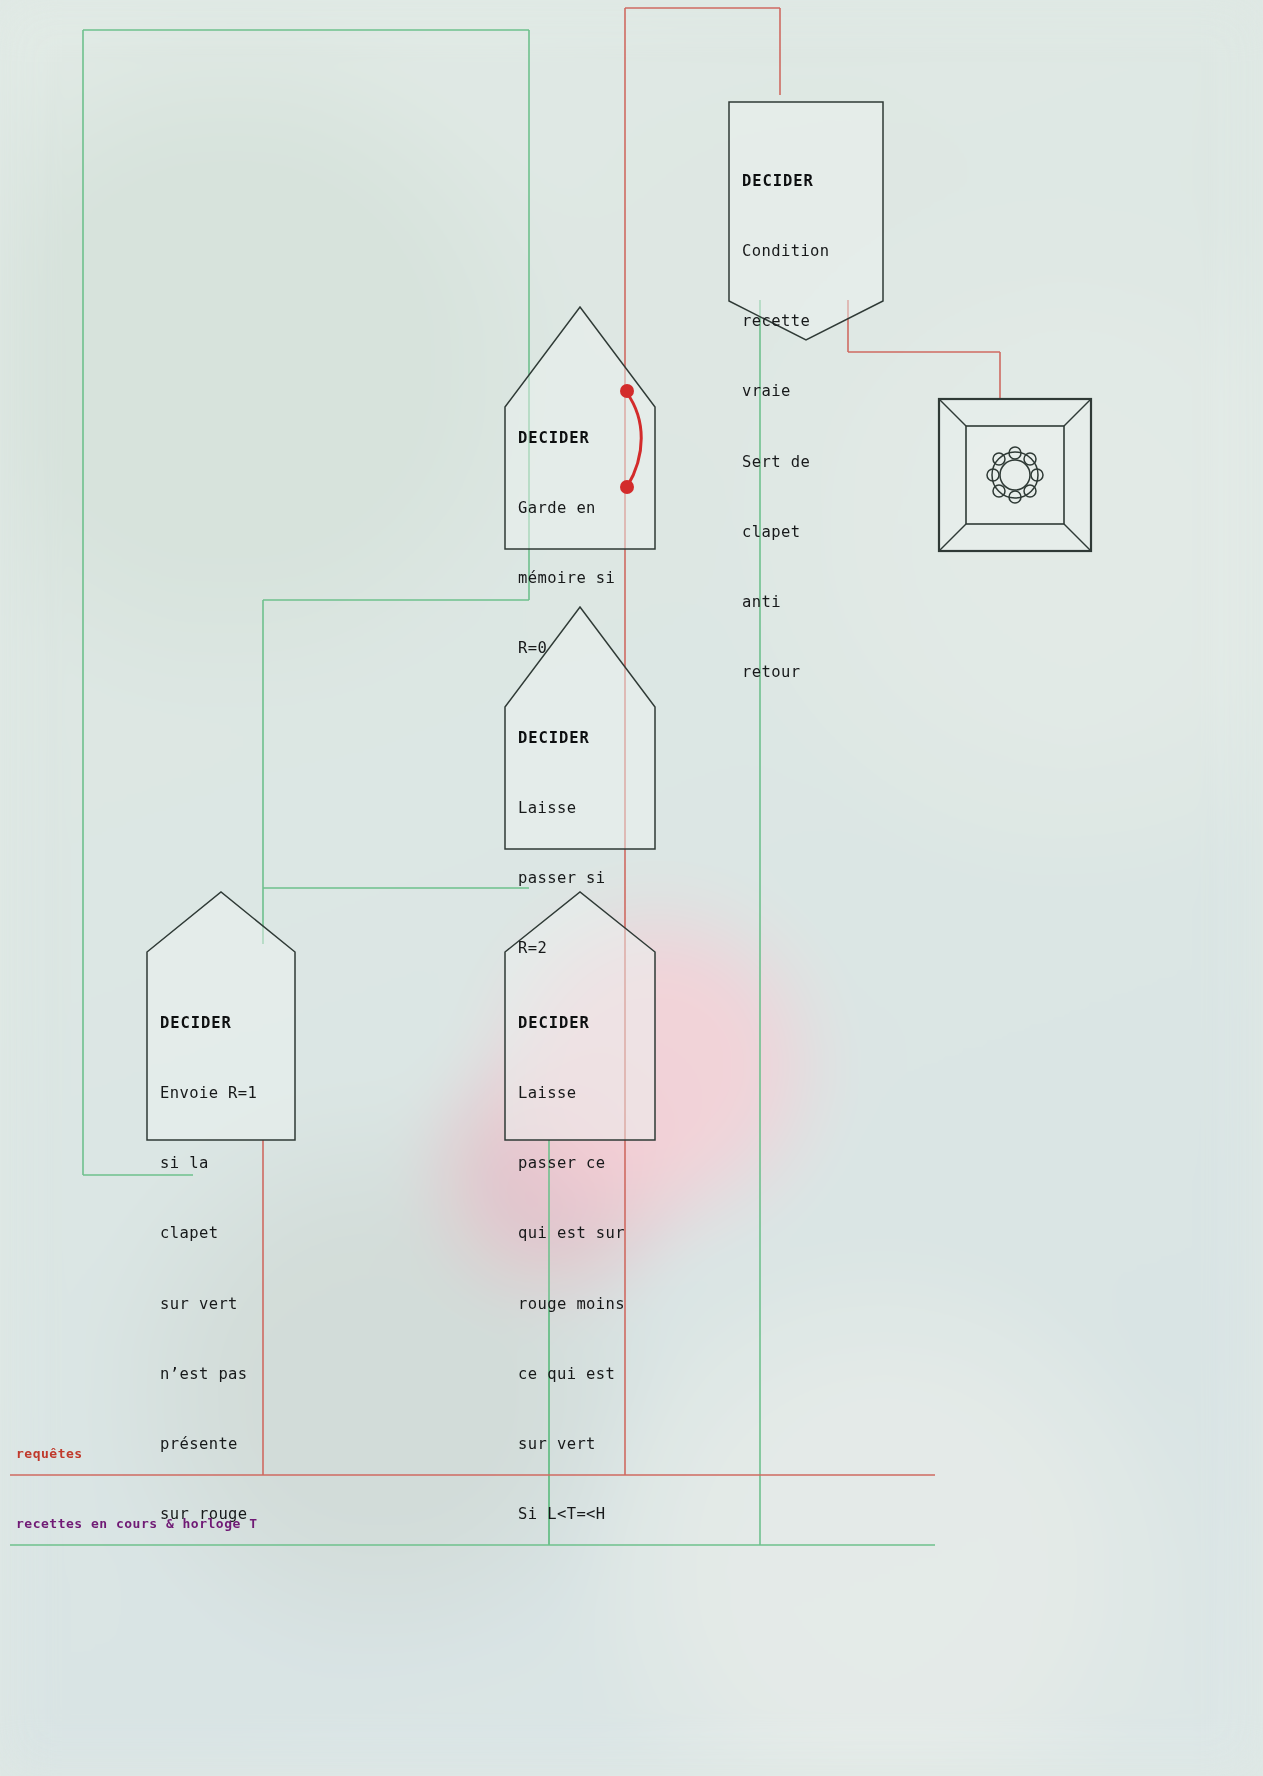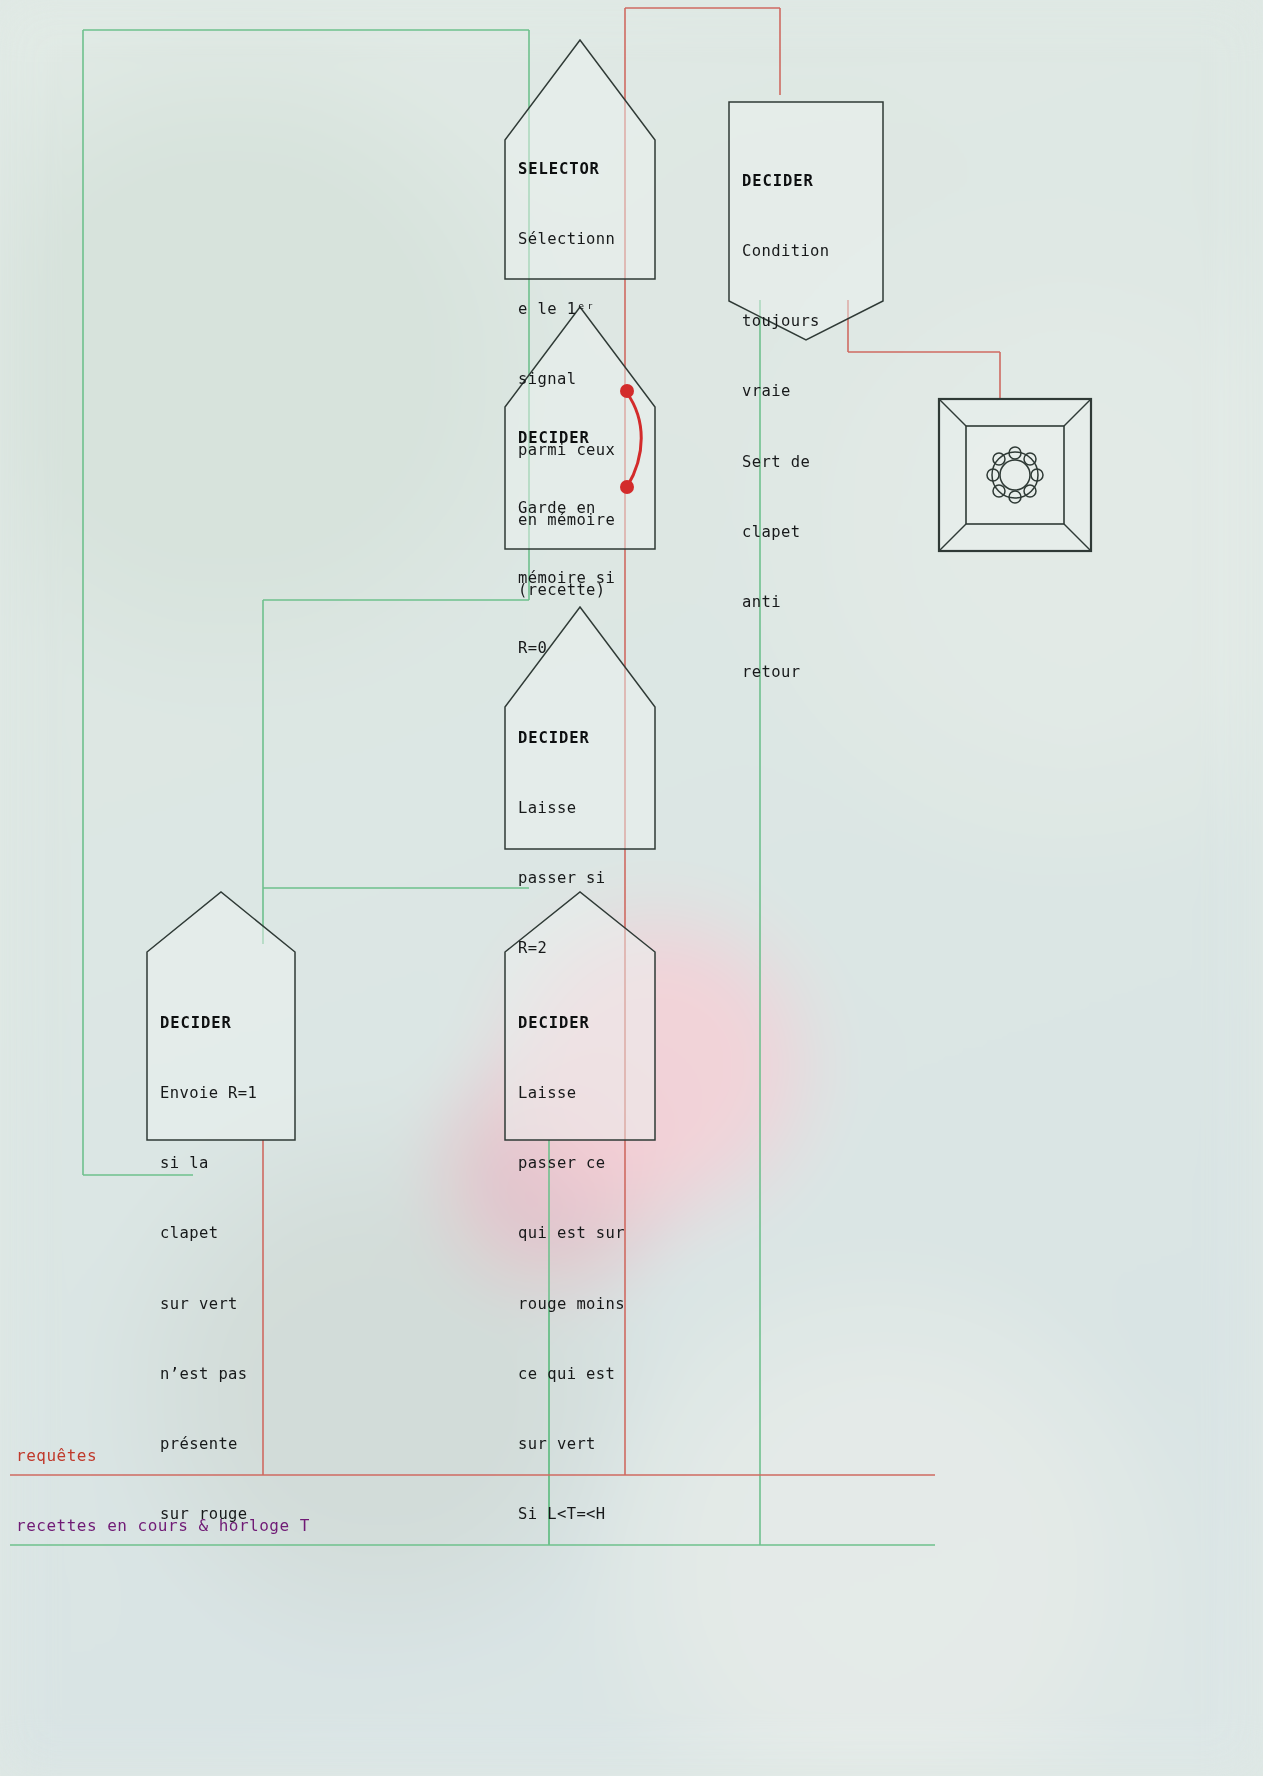--- a/index.html
+++ b/index.html
@@ -22,21 +22,21 @@
   }
   #wires{position:absolute;inset:0;z-index:1;}
   #nodes{position:absolute;inset:0;z-index:2;}
 
   .node{position:absolute;}
   .node svg{position:absolute;left:0;top:0;overflow:visible;}
   .node .txt{position:absolute;z-index:3;white-space:pre-wrap;
     font-size:15.5px;line-height:23.4px;color:#17191a;letter-spacing:.4px;}
   .node .ttl{font-weight:bold;letter-spacing:.9px;color:#0d0f10;}
 
-  .buslabel{position:absolute;z-index:3;font-size:16px;letter-spacing:.5px;}
+  .buslabel{position:absolute;z-index:3;font-size:13px;letter-spacing:.5px;font-weight:bold;}
   .red{color:#c0392b;}
   .grn{color:#701a75;}
 </style>
 </head>
 <body>
 
 <div id="backdrop"></div>
 
 <svg id="wires" width="1263" height="1776">
   <g fill="none" stroke-width="1.6">
@@ -68,43 +68,29 @@
       <path d="M 848 352 L 1000 352"></path>
       <path d="M 1000 352 L 1000 398"></path>
       <path d="M 263 1140 L 263 1475"></path>
       <path d="M 10 1475 L 935 1475"></path>
     </g>
   </g>
 </svg>
 
 <div id="nodes">
 
-  <div class="node" style="left:504px;top:38px;width:152px;height:242px;">
-    <svg width="152" height="242">
-      <polygon points="1,102 76,2 151,102 151,241 1,241" fill="rgba(236,242,239,0.5)" stroke="#2f3a36" stroke-width="1.5"></polygon>
-    </svg>
-    <div class="txt" style="left:14px;top:73px;width:130px;">
-      <div class="ttl">SELECTOR</div>
-      <div>Sélectionn</div>
-      <div>e le 1ᵉʳ</div>
-      <div>signal</div>
-      <div>parmi ceux</div>
-      <div>en mémoire</div>
-      <div>(recette)</div>
-    </div>
-  </div>
 
   <div class="node" style="left:728px;top:101px;width:156px;height:240px;">
     <svg width="156" height="240">
       <polygon points="1,1 155,1 155,200 78,239 1,200" fill="rgba(236,242,239,0.5)" stroke="#2f3a36" stroke-width="1.5"></polygon>
     </svg>
     <div class="txt" style="left:14px;top:22px;width:130px;">
       <div class="ttl">DECIDER</div>
       <div>Condition</div>
-      <div>toujours</div>
+      <div>recette</div>
       <div>vraie</div>
       <div>Sert de</div>
       <div>clapet</div>
       <div>anti</div>
       <div>retour</div>
     </div>
   </div>
 
   <div class="node" style="left:504px;top:305px;width:152px;height:245px;">
     <svg width="152" height="245">

